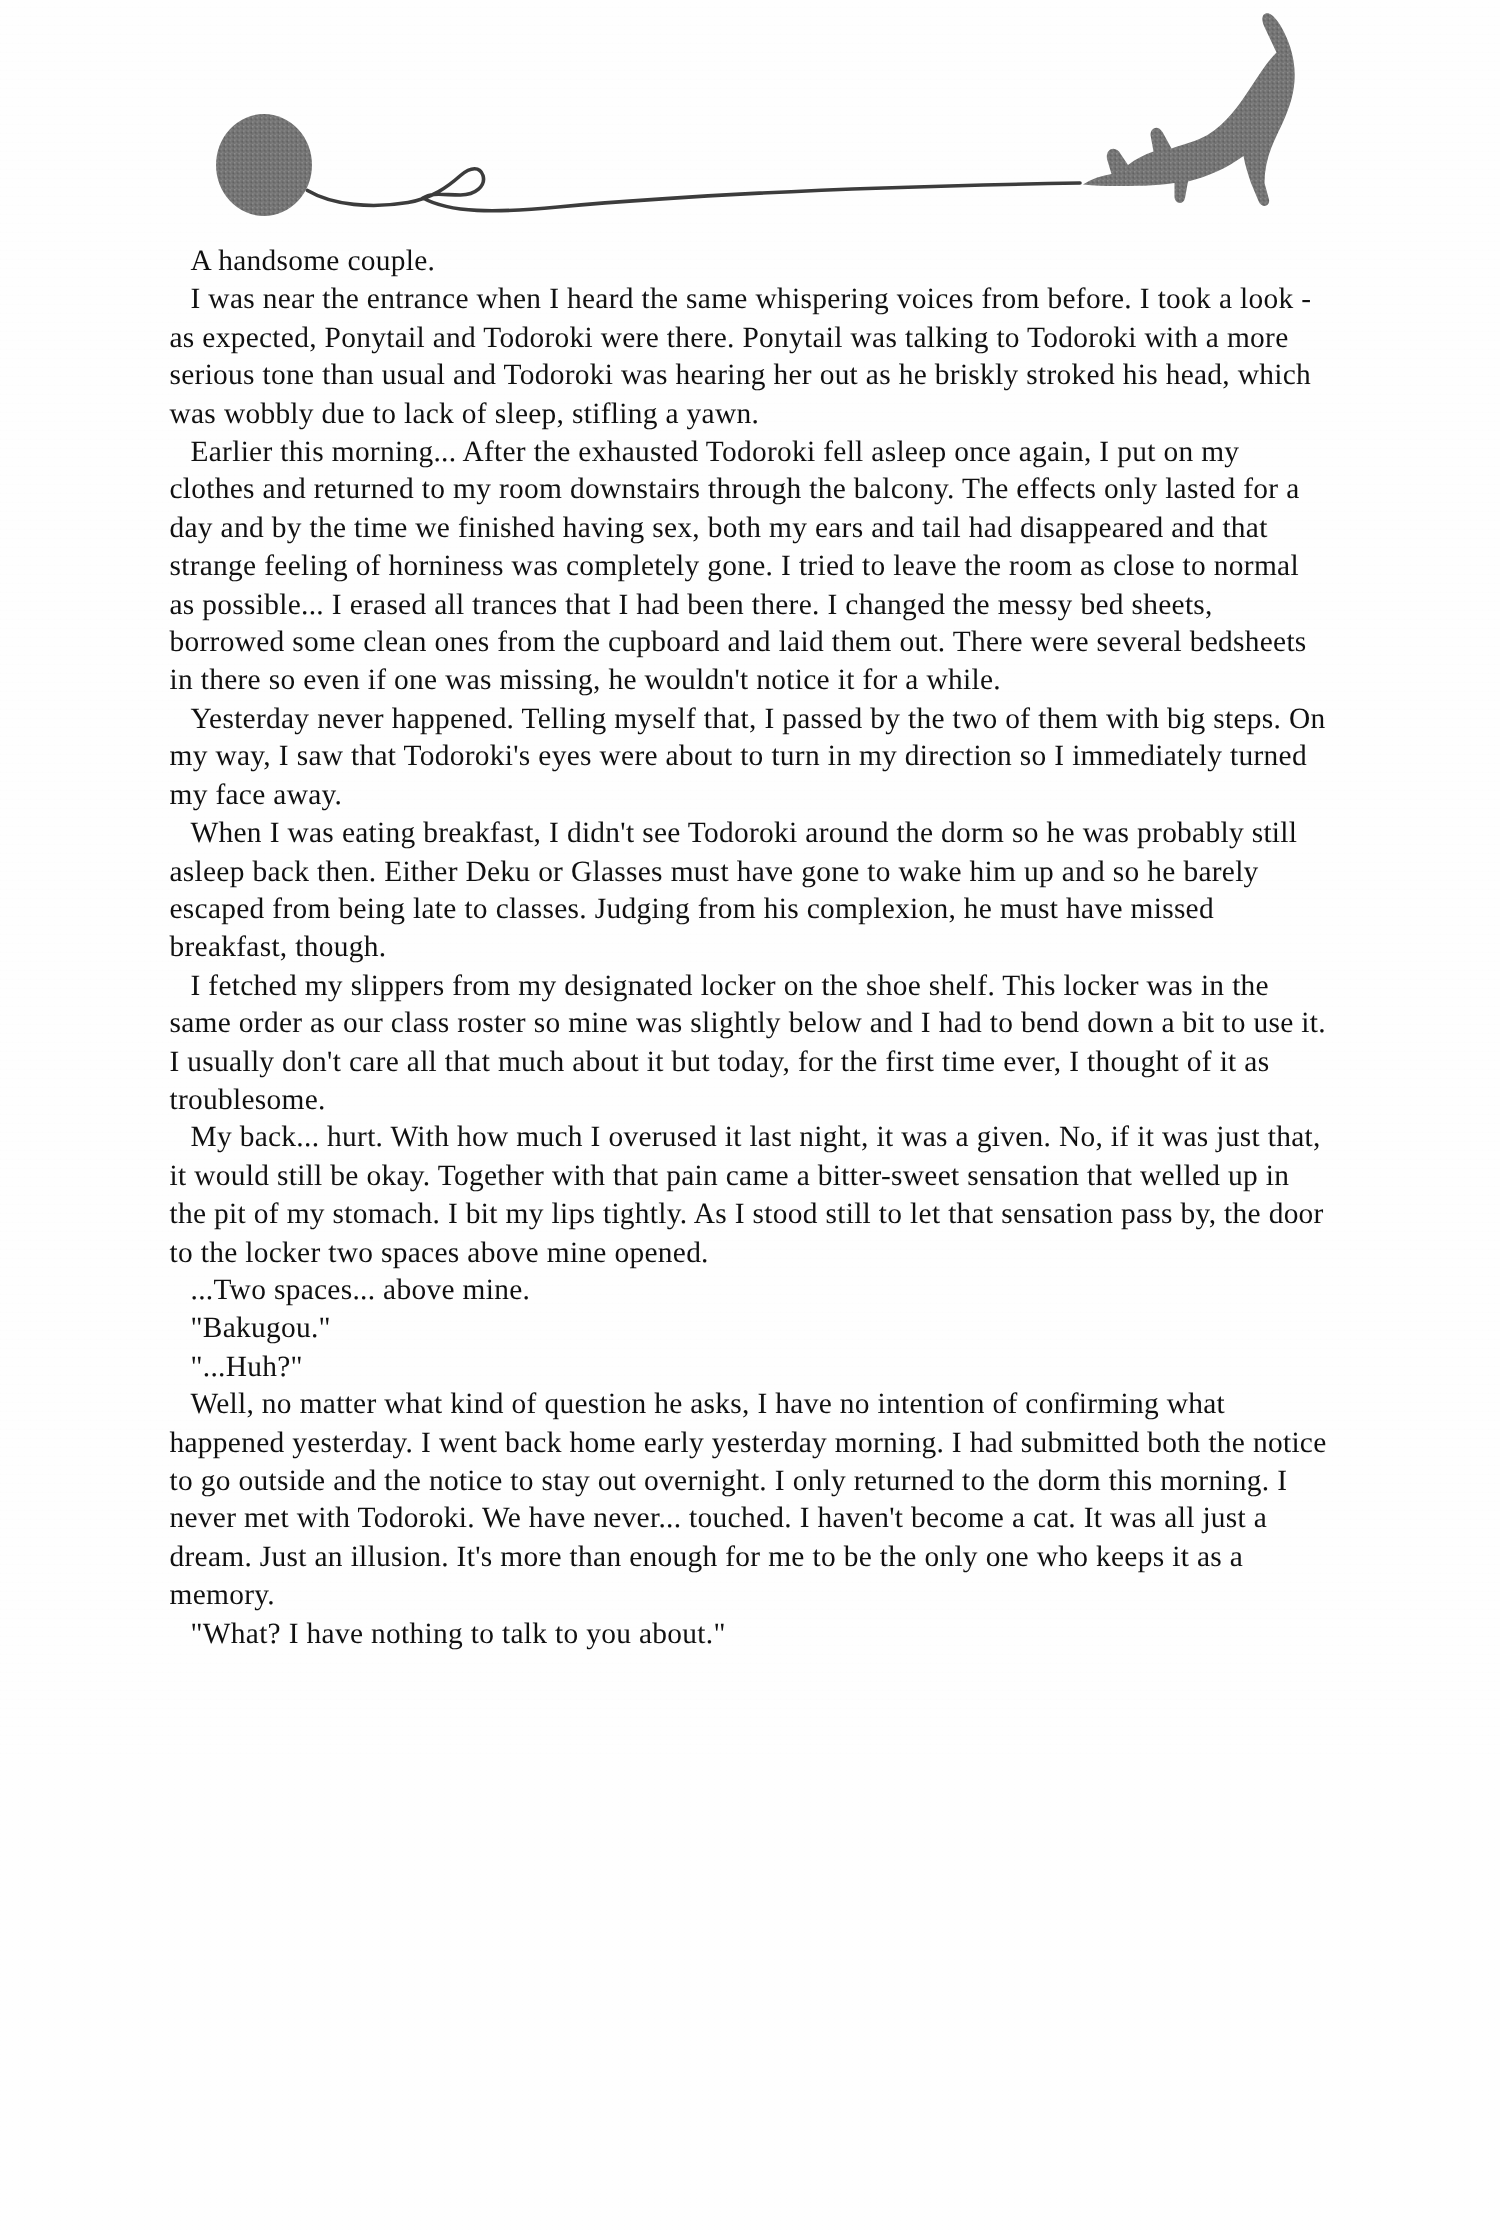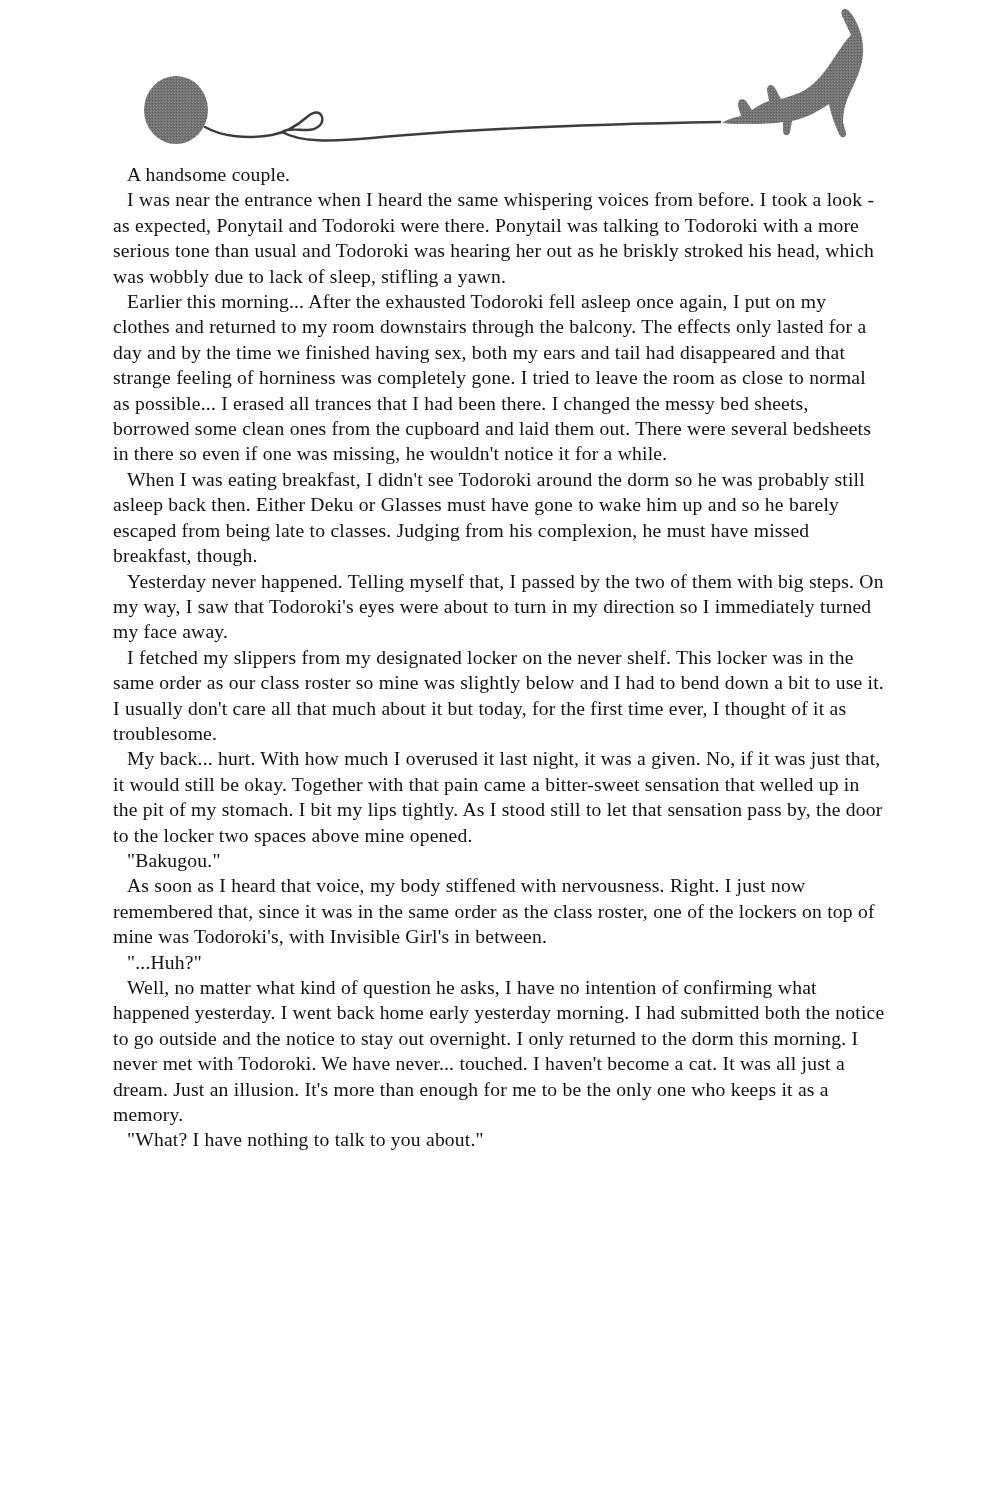--- a/index.html
+++ b/index.html
@@ -119,25 +119,25 @@
              C 789 137, 783 136, 783 131
              L 783 122
              C 770 124, 756 124, 744 124
              C 736 124, 729 124, 722 123 Z" fill="url(#grainfill)"></path>
   </svg>
 
   <div id="text-body">
     <p class="para">A handsome couple.</p>
     <p class="para">I was near the entrance when I heard the same whispering voices from before. I took a look - as expected, Ponytail and Todoroki were there. Ponytail was talking to Todoroki with a more serious tone than usual and Todoroki was hearing her out as he briskly stroked his head, which was wobbly due to lack of sleep, stifling a yawn.</p>
     <p class="para">Earlier this morning... After the exhausted Todoroki fell asleep once again, I put on my clothes and returned to my room downstairs through the balcony. The effects only lasted for a day and by the time we finished having sex, both my ears and tail had disappeared and that strange feeling of horniness was completely gone. I tried to leave the room as close to normal as possible... I erased all trances that I had been there. I changed the messy bed sheets, borrowed some clean ones from the cupboard and laid them out.  There were several bedsheets in there so even if one was missing, he wouldn't notice it for a while.</p>
+    <p class="para">Yesterday never happened. Telling myself that, I passed by the two of them with big steps. On my way, I saw that Todoroki's eyes were about to turn in my direction so I immediately turned my face away.</p>
     <p class="para">When I was eating breakfast, I didn't see Todoroki around the dorm so he was probably still asleep back then. Either Deku or Glasses must have gone to wake him up and so he barely escaped from being late to classes. Judging from his complexion, he must have missed breakfast, though.</p>
-    <p class="para">Yesterday never happened. Telling myself that, I passed by the two of them with big steps. On my way, I saw that Todoroki's eyes were about to turn in my direction so I immediately turned my face away.</p>
-    <p class="para">I fetched my slippers from my designated locker on the never shelf. This locker was in the same order as our class roster so mine was slightly below and I had to bend down a bit to use it. I usually don't care all that much about it but today, for the first time ever, I thought of it as troublesome.</p>
+    <p class="para">I fetched my slippers from my designated locker on the shoe shelf. This locker was in the same order as our class roster so mine was slightly below and I had to bend down a bit to use it. I usually don't care all that much about it but today, for the first time ever, I thought of it as troublesome.</p>
     <p class="para">My back... hurt. With how much I overused it last night, it was a given. No, if it was just that, it would still be okay. Together with that pain came a bitter-sweet sensation that welled up in the pit of my stomach. I bit my lips tightly. As I stood still to let that sensation pass by, the door to the locker two spaces above mine opened.</p>
+    <p class="para">...Two spaces... above mine.</p>
     <p class="para">"Bakugou."</p>
-    <p class="para">As soon as I heard that voice, my body stiffened with nervousness. Right. I just now remembered that, since it was in the same order as the class roster, one of the lockers on top of mine was Todoroki's, with Invisible Girl's in between.</p>
     <p class="para">"...Huh?"</p>
     <p class="para">Well, no matter what kind of question he asks, I have no intention of confirming what happened yesterday. I went back home early yesterday morning. I had submitted both the notice to go outside and the notice to stay out overnight. I only returned to the dorm this morning. I never met with Todoroki. We have never... touched. I haven't become a cat. It was all just a dream. Just an illusion. It's more than enough for me to be the only one who keeps it as a memory.</p>
     <p class="para">"What? I have nothing to talk to you about."</p>
   </div>
 
   <div id="grain"></div>
 </div>
 
 </body></html>

